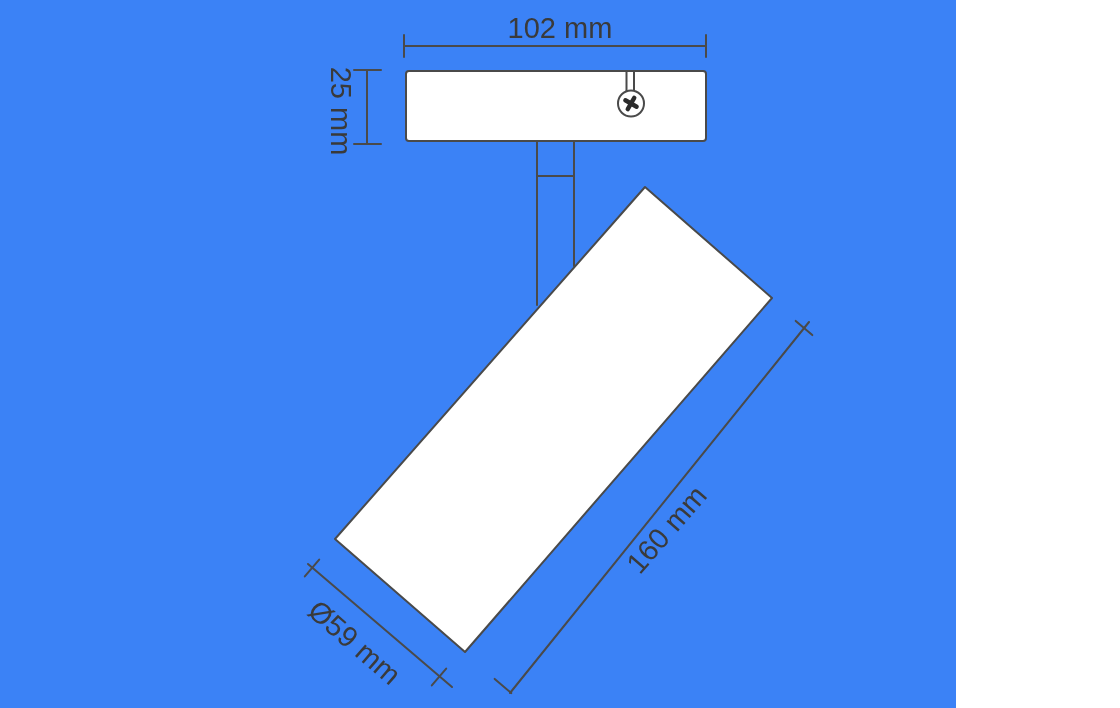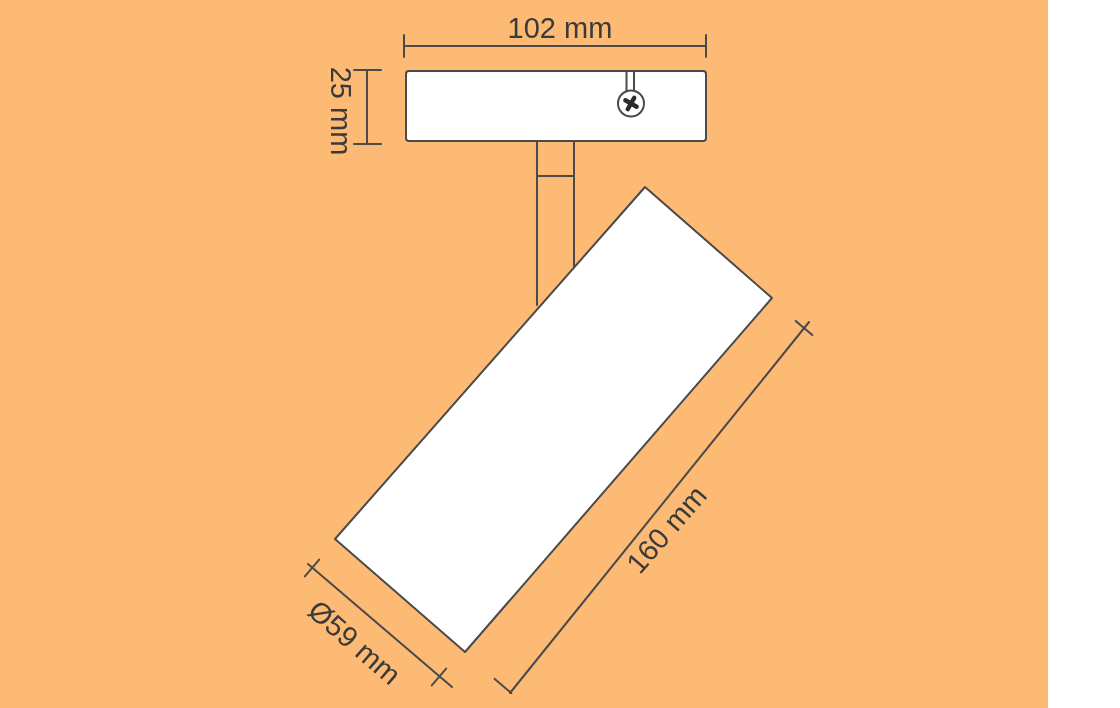--- a/index.html
+++ b/index.html
@@ -5,23 +5,23 @@
   html, body {
     margin: 0;
     padding: 0;
     background: #ffffff;
     width: 1120px;
     height: 708px;
     overflow: hidden;
   }
   .stage {
     position: relative;
-    width: 1048px;
+    width: 956px;
     height: 708px;
-    background: #fdba74;
+    background: #3b82f6;
   }
   svg {
     display: block;
   }
   .dim-label {
     font-family: "Liberation Sans", "DejaVu Sans", sans-serif;
     font-size: 29px;
     font-weight: 400;
   }
 </style>

